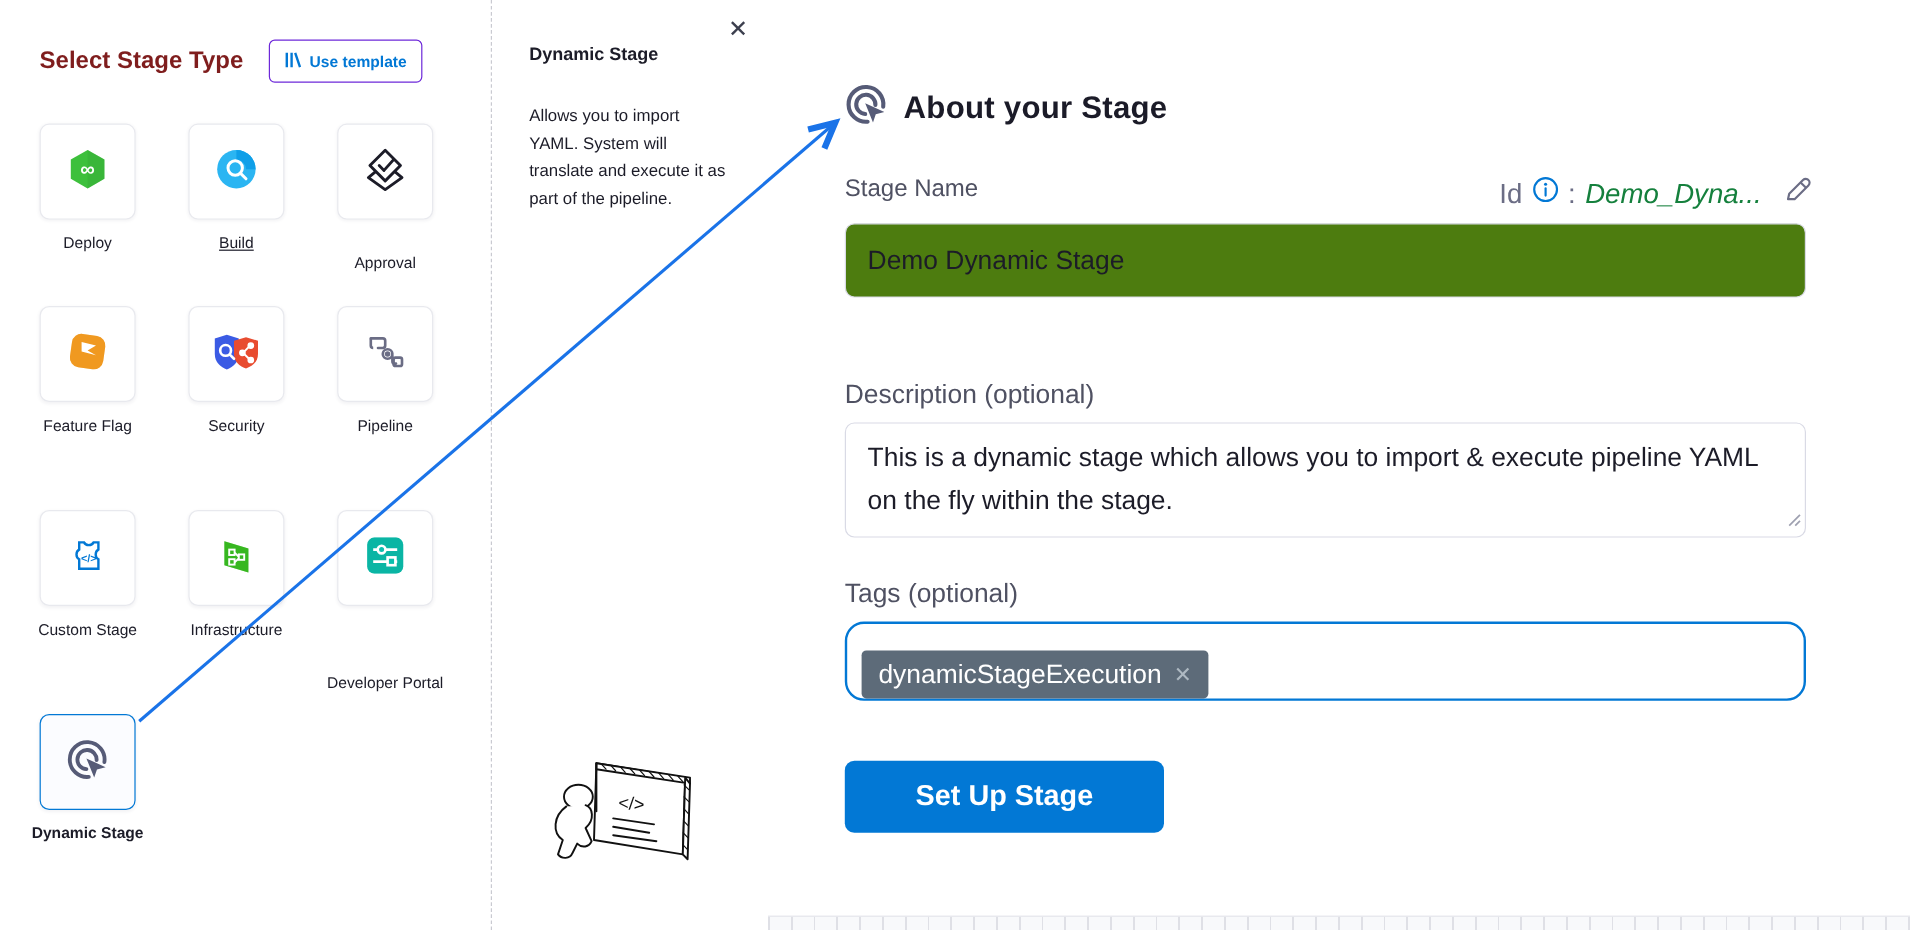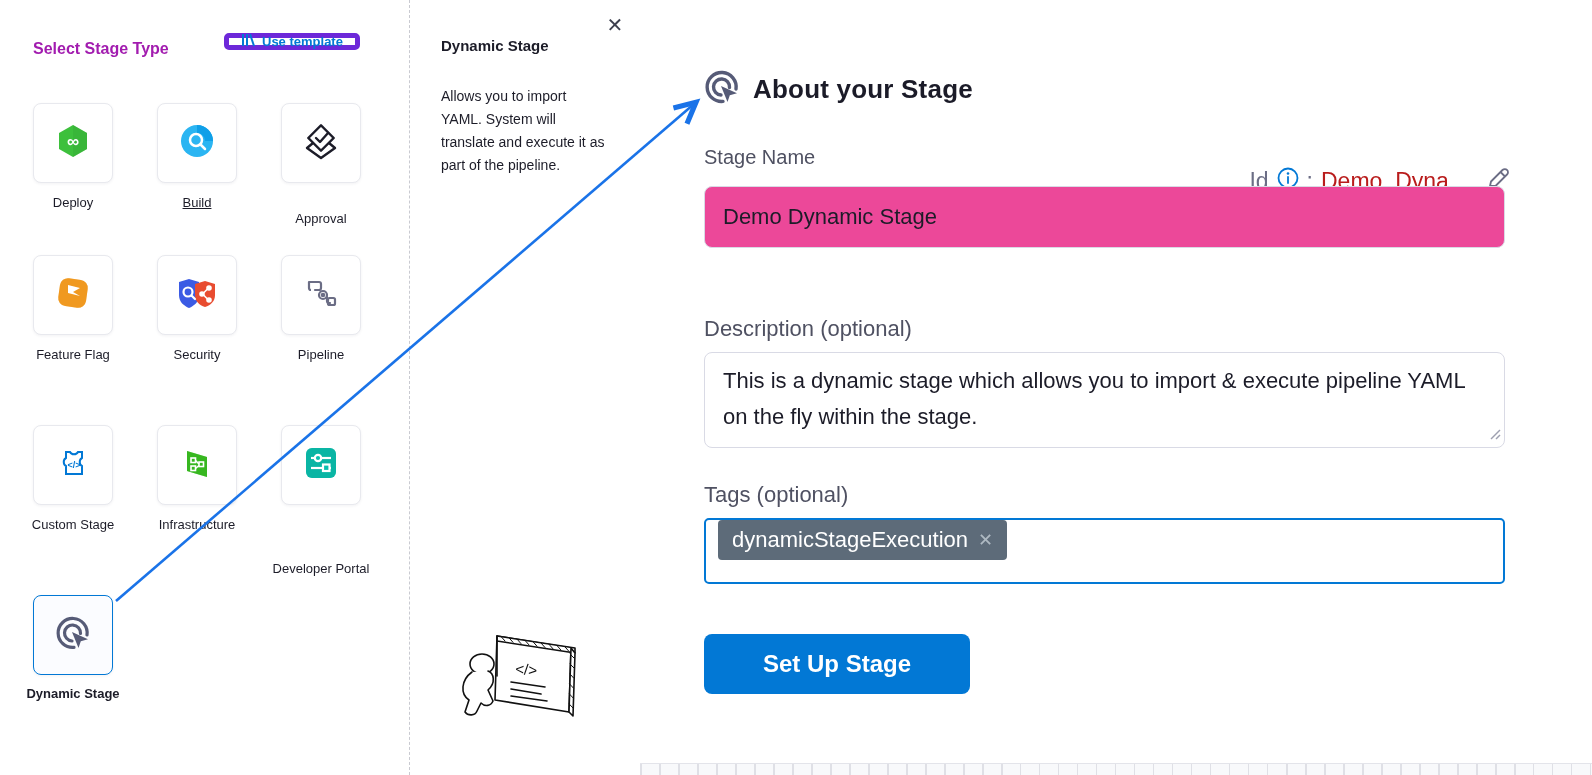--- a/index.html
+++ b/index.html
@@ -1,23 +1,23 @@
 <!DOCTYPE html>
 <html><head>
 <meta charset="utf-8">
 <style>
   * { margin:0; padding:0; box-sizing:border-box; }
   html,body { background:#fff; }
   body { font-family:"Liberation Sans", sans-serif; color:#1c1c28; }
   .stage-canvas { position:relative; width:1592px; height:775px; background:#fff; overflow:hidden; }
 
   
-  .left-title { position:absolute; left:33px; top:40px; font-size:16px; font-weight:bold; color:#a21caf; }
-  .use-template-btn { position:absolute; left:224px; top:33px; height:17px; padding:0 12px;
-     display:flex; align-items:center; gap:7px; background:#fff; border:5px solid #6d28d9;
+  .left-title { position:absolute; left:33px; top:40px; font-size:20px; font-weight:bold; color:#7f1d1d; }
+  .use-template-btn { position:absolute; left:224px; top:33px; height:36px; padding:0 12px;
+     display:flex; align-items:center; gap:7px; background:#fff; border:1px solid #6d28d9;
      border-radius:5px; color:#0278d5; font-size:13px; font-weight:bold; cursor:pointer; }
   .stage-card { position:absolute; width:80px; height:80px; background:#fff; border:1px solid #e8e9ee;
      border-radius:8px; box-shadow:0 1px 3px rgba(40,41,61,.06); display:flex; align-items:center;
      justify-content:center; cursor:pointer; }
   .stage-card.selected { border:1.5px solid #0278d5; background:#fbfcff; }
   .stage-label { position:absolute; width:124px; text-align:center; font-size:13px; color:#1c1c28; line-height:17px; }
   .stage-label.bold { font-weight:bold; }
 
   
   .divider-dashed { position:absolute; left:409px; top:0; height:775px; width:0; border-left:1px dashed #c9cad1; }
@@ -30,34 +30,34 @@
   .illustration { position:absolute; left:455px; top:620px; }
 
   
   .connector-svg { position:absolute; left:0; top:0; width:1592px; height:775px; pointer-events:none; }
 
   
   .about-heading { position:absolute; left:701px; top:66px; display:flex; align-items:center; gap:10px; }
   .about-heading .ttl { font-size:26px; font-weight:bold; color:#1b1b28; letter-spacing:.2px; }
   .field-label { position:absolute; font-size:22px; color:#4f5162; }
   .id-row { position:absolute; left:1150px; top:146px; width:360px; display:flex; align-items:center;
-     justify-content:flex-end; gap:8px; font-size:23px;margin-top:20px; }
+     justify-content:flex-end; gap:8px; font-size:23px; }
   .id-row .id-word { color:#6b6d85; }
   .id-row .id-colon { color:#6b6d85; }
-  .id-row .id-value { color:#b91c1c; font-weight:500; cursor:pointer; }
+  .id-row .id-value { color:#15803d; font-weight:500; cursor:pointer;font-style:italic; }
   .name-input { position:absolute; left:704px; top:186px; width:801px; height:62px; border:1px solid #d9dae5;
      border-radius:8px; font-family:"Liberation Sans",sans-serif; font-size:22px; color:#1c1c28;
-     padding:0 18px; outline:none; background:#ec4899; }
+     padding:0 18px; outline:none; background:#4d7c0f; }
   .desc-wrap { position:absolute; left:704px; top:352px; width:801px; height:96px; }
   .desc-area { width:100%; height:100%; border:1px solid #d9dae5; border-radius:8px; resize:none;
      font-family:"Liberation Sans",sans-serif; font-size:22px; line-height:36px; color:#1c1c28;
      padding:10px 18px; outline:none; background:#fff; }
   .resize-glyph { position:absolute; right:4px; bottom:4px; pointer-events:none; }
   .tags-box { position:absolute; left:704px; top:518px; width:801px; height:66px; border:2px solid #0278d5;
-     border-radius:5px; background:#fff; display:flex; align-items:flex-start; padding:0 12px; cursor:text; }
+     border-radius:16px; background:#fff; display:flex; align-items:flex-end; padding:0 12px; cursor:text; }
   .tag-chip { display:flex; align-items:center; gap:10px; background:#5d6b79; color:#fff;
      border-radius:4px; font-size:22px; padding:7px 14px; }
   .tag-chip .rm { color:#aeb9c2; font-size:18px; cursor:pointer; }
   .setup-btn { position:absolute; left:704px; top:634px; width:266px; height:60px; background:#0278d5;
      border:none; border-radius:8px; color:#fff; font-family:"Liberation Sans",sans-serif;
      font-size:24px; font-weight:bold; cursor:pointer; }
 
   
   .grid-strip { position:absolute; left:640px; top:763px; width:952px; height:12px;
      border-top:1px solid #e3e4ea;

